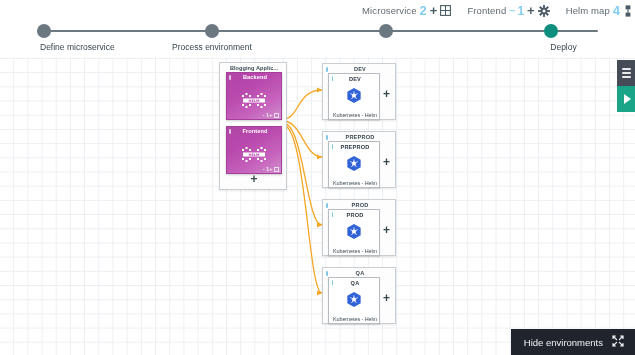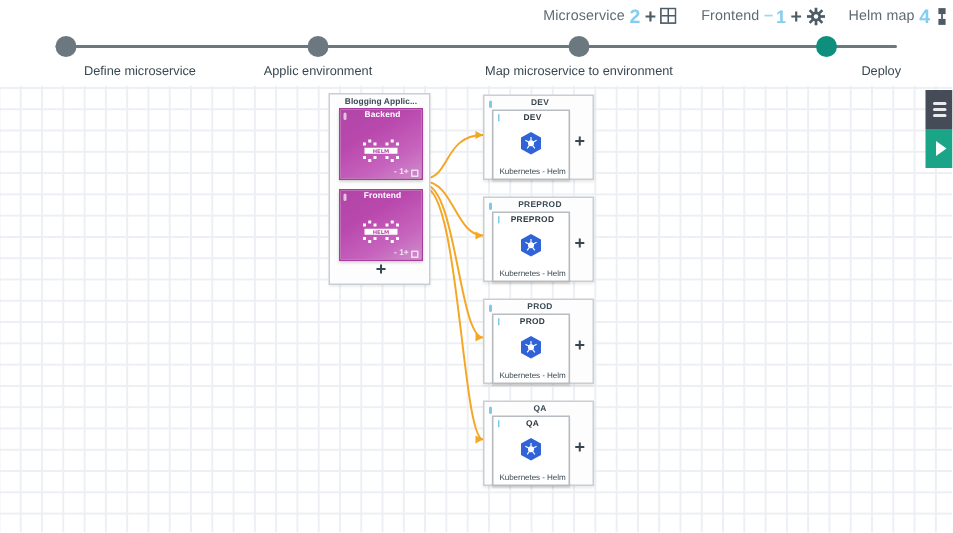--- a/index.html
+++ b/index.html
@@ -194,30 +194,29 @@
           <rect x="2.6" y="7.6" width="4.8" height="4" fill="#4c5c66"></rect>
         </svg>
       </span>
     </div>
   </div>
 
   <div class="stepper">
     <div class="strack"></div>
 
     <div class="snode" style="left:37px;"></div>
-    <div class="slabel" style="left:56px;transform:none;">Define microservice</div>
+    <div class="slabel" style="left:40px;transform:none;">Define microservice</div>
 
     <div class="snode" style="left:205px;"></div>
-    <div class="slabel" style="left:212px;">Applic environment</div>
+    <div class="slabel" style="left:212px;">Process environment</div>
 
     <div class="snode" style="left:379px;"></div>
-    <div class="slabel" style="left:386px;">Map microservice to environment</div>
 
     <div class="snode done" style="left:544px;"></div>
-    <div class="slabel" style="left:575px;padding-left:25px;">Deploy</div>
+    <div class="slabel" style="left:551px;padding-left:25px;">Deploy</div>
   </div>
 
   <div class="canvas">
 
     <svg class="edges" viewBox="0 0 635 298">
       <g fill="none" stroke="#f5a623" stroke-width="1.3">
         <path d="M283,62 C300,62 296,33 322,33"></path>
         <path d="M283,64 C302,64 304,100 322,100"></path>
         <path d="M283,66 C304,66 306,168 322,168"></path>
         <path d="M283,68 C306,68 308,236 322,236"></path>
@@ -384,14 +383,25 @@
     <div class="rail-btn menu">
       <span class="rail-line"></span>
       <span class="rail-line"></span>
       <span class="rail-line"></span>
     </div>
     <div class="rail-btn play">
       <span class="rail-tri"></span>
     </div>
   </div>
 
+  <div class="hidebar">
+    <span class="hidebar-label">Hide environments</span>
+    <span>
+      <svg width="12" height="12" viewBox="0 0 12 12" fill="none" stroke="#f1f3f5" stroke-width="1.2" stroke-linecap="round">
+        <path d="M1 1 L4.6 4.6 M1 1 L1 3.4 M1 1 L3.4 1"></path>
+        <path d="M11 11 L7.4 7.4 M11 11 L11 8.6 M11 11 L8.6 11"></path>
+        <path d="M11 1 L7.4 4.6 M11 1 L11 3.4 M11 1 L8.6 1"></path>
+        <path d="M1 11 L4.6 7.4 M1 11 L1 8.6 M1 11 L3.4 11"></path>
+      </svg>
+    </span>
+  </div>
 
 </div>
 
 </body></html>

